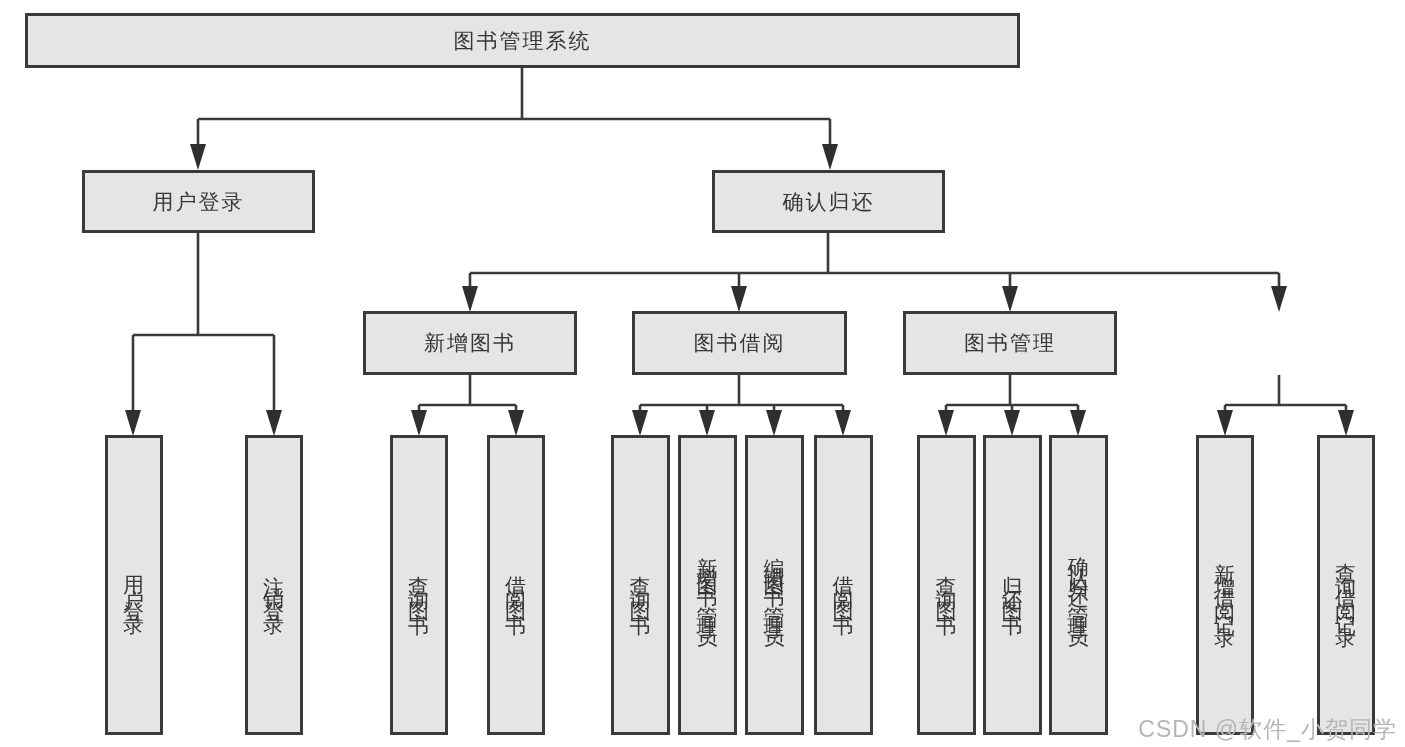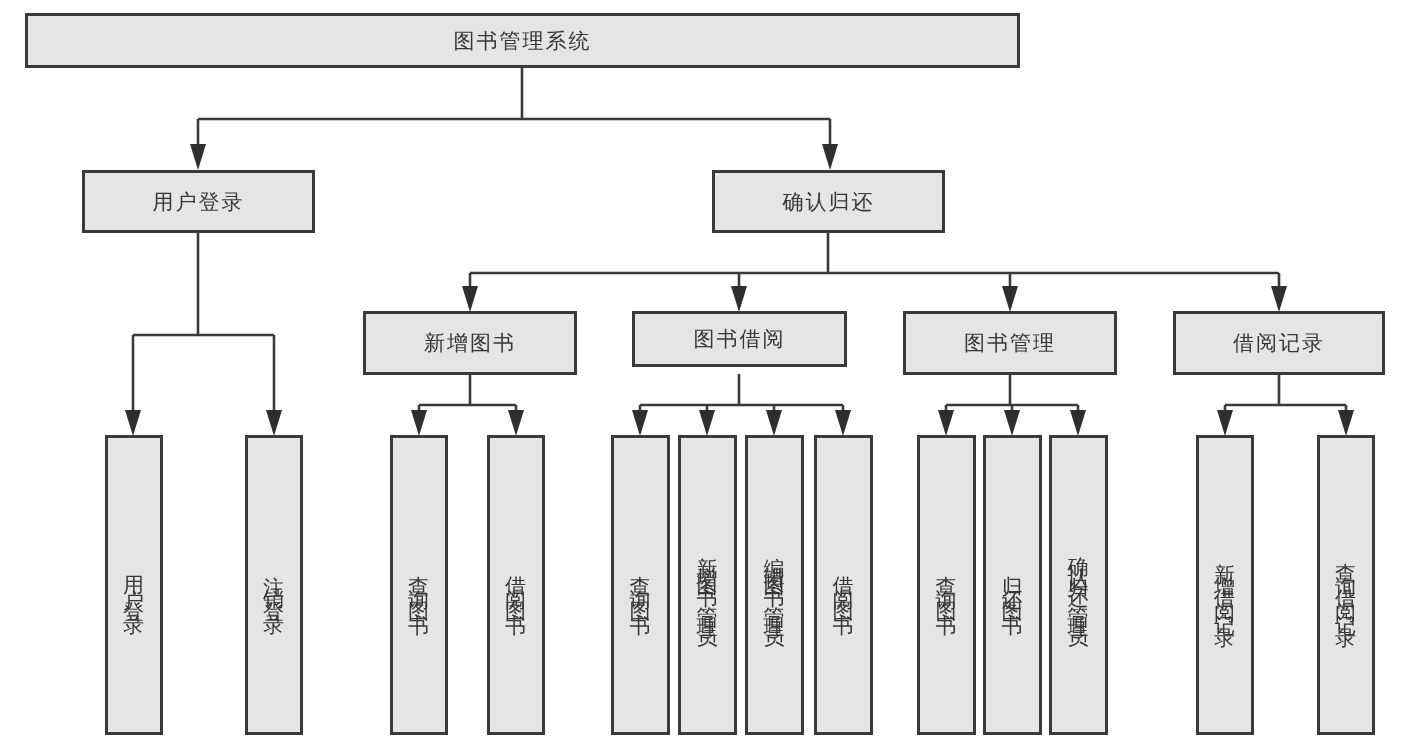--- a/index.html
+++ b/index.html
@@ -69,28 +69,25 @@
   <div class="box hbox" style="left:82px; top:170px; width:233px; height:63px;">
     <span class="lbl">用户登录</span>
   </div>
   <div class="box hbox" style="left:712px; top:170px; width:233px; height:63px;">
     <span class="lbl">确认归还</span>
   </div>
 
   <div class="box hbox" style="left:363px; top:311px; width:214px; height:64px;">
     <span class="lbl">新增图书</span>
   </div>
-  <div class="box hbox" style="left:632px; top:311px; width:215px; height:56px;">
+  <div class="box hbox" style="left:632px; top:311px; width:215px; height:64px;">
     <span class="lbl">图书借阅</span>
   </div>
   <div class="box hbox" style="left:903px; top:311px; width:214px; height:64px;">
     <span class="lbl">图书管理</span>
-  </div>
-  <div class="box hbox" style="left:1173px; top:311px; width:212px; height:64px;">
-    <span class="lbl">借阅记录</span>
   </div>
 
   <div class="box vbox" style="left:105px; top:435px; width:58px; height:300px;">
     <span class="lbl">用户登录</span>
   </div>
   <div class="box vbox" style="left:245px; top:435px; width:58px; height:300px;">
     <span class="lbl">注销登录</span>
   </div>
 
   <div class="box vbox" style="left:390px; top:435px; width:58px; height:300px;">
@@ -123,14 +120,15 @@
     <span class="lbl tight">确认归还（管理员）</span>
   </div>
 
   <div class="box vbox" style="left:1196px; top:435px; width:58px; height:300px;">
     <span class="lbl">新增借阅记录</span>
   </div>
   <div class="box vbox" style="left:1317px; top:435px; width:58px; height:300px;">
     <span class="lbl">查询借阅记录</span>
   </div>
 
+  <div class="watermark">CSDN @软件_小贺同学</div>
 
 </div>
 
 </body></html>

